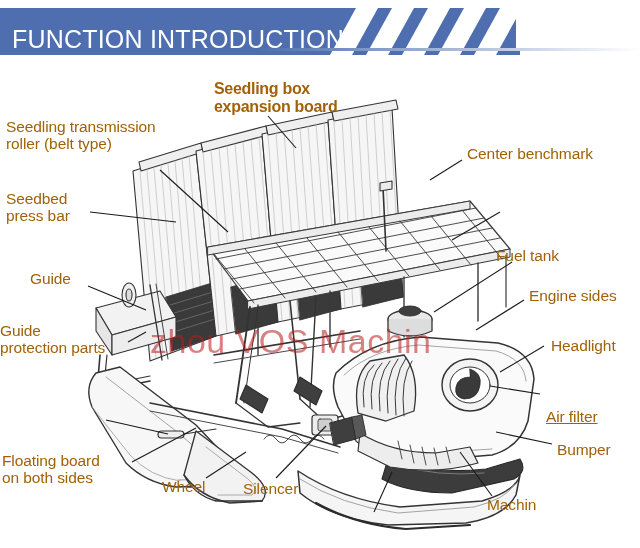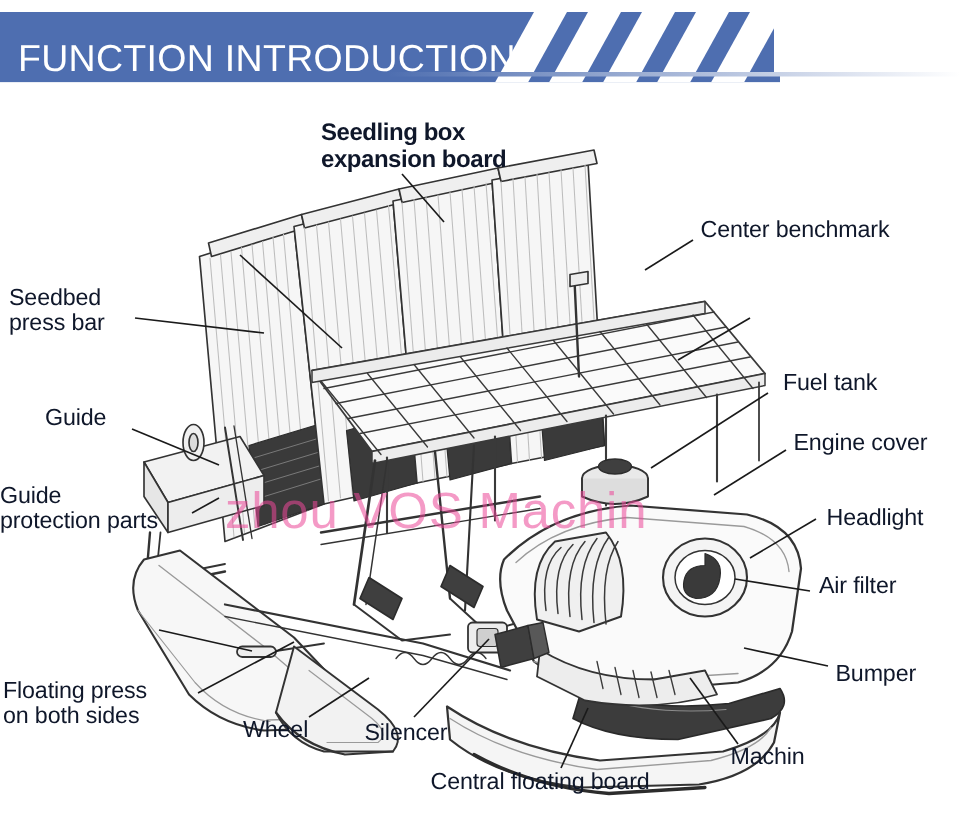--- a/index.html
+++ b/index.html
@@ -50,32 +50,32 @@
     height: 493px;
   }
   .illus svg { display: block; }
 
   
   .watermark {
     position: absolute;
     left: 150px;
     top: 322px;
     font-size: 34px;
-    color: #ec4899;
+    color: #b91c1c;
     opacity: 0.55;
     white-space: nowrap;
     letter-spacing: 0.5px;
     pointer-events: none;
     font-family: "Liberation Sans", sans-serif;
   }
 
   
   .label {
     position: absolute;
-    color: #0f172a;
+    color: #a16207;
     font-family: "Liberation Sans", sans-serif;
     font-size: 15.5px;
     line-height: 17px;
     white-space: pre-line;
     letter-spacing: -0.1px;
   }
   .label.bold {
     font-weight: bold;
     font-size: 16px;
     line-height: 18px;
@@ -374,47 +374,48 @@
       <line x1="524" y1="300" x2="476" y2="330"></line>
       <line x1="512" y1="262" x2="434" y2="312"></line>
       <line x1="500" y1="212" x2="452" y2="240"></line>
       <line x1="462" y1="160" x2="430" y2="180"></line>
     </g>
   </svg>
 
   <div class="label bold" style="left:214px; top:80px;">Seedling box
 expansion board</div>
 
+  <div class="label" style="left:6px; top:118px;">Seedling transmission
+roller (belt type)</div>
 
   <div class="label" style="left:6px; top:190px;">Seedbed
 press bar</div>
 
   <div class="label" style="left:30px; top:270px;">Guide</div>
 
   <div class="label" style="left:0px; top:322px;">Guide
 protection parts</div>
 
 
-  <div class="label" style="left:2px; top:452px;">Floating press
+  <div class="label" style="left:2px; top:452px;">Floating board
 on both sides</div>
 
   <div class="label" style="left:162px; top:478px;">Wheel</div>
 
   <div class="label" style="left:243px; top:480px;">Silencer</div>
 
-  <div class="label" style="left:287px; top:513px;">Central floating board</div>
 
   <div class="label" style="left:487px; top:496px;">Machin</div>
 
   <div class="label" style="left:557px; top:441px;">Bumper</div>
 
-  <div class="label" style="left:546px; top:382px;">Air filter</div>
+  <div class="label" style="left:546px; top:408px;text-decoration:underline;">Air filter</div>
 
   <div class="label" style="left:551px; top:337px;">Headlight</div>
 
-  <div class="label" style="left:529px; top:287px;">Engine cover</div>
-
-  <div class="label" style="left:522px; top:247px;">Fuel tank</div>
+  <div class="label" style="left:529px; top:287px;">Engine sides</div>
+
+  <div class="label" style="left:496px; top:247px;">Fuel tank</div>
 
 
   <div class="label" style="left:467px; top:145px;">Center benchmark</div>
 
 </div>
 
 </body></html>

